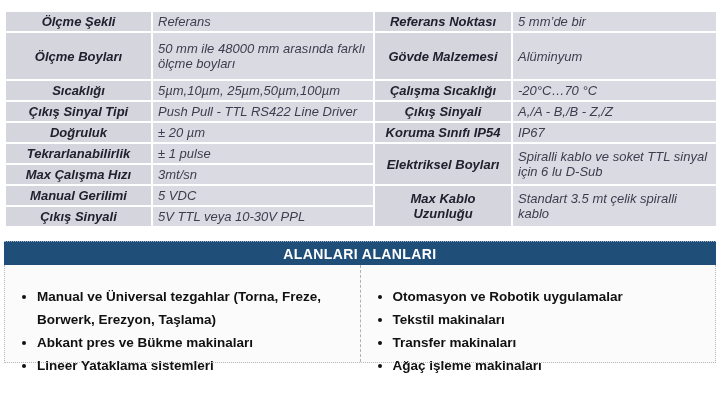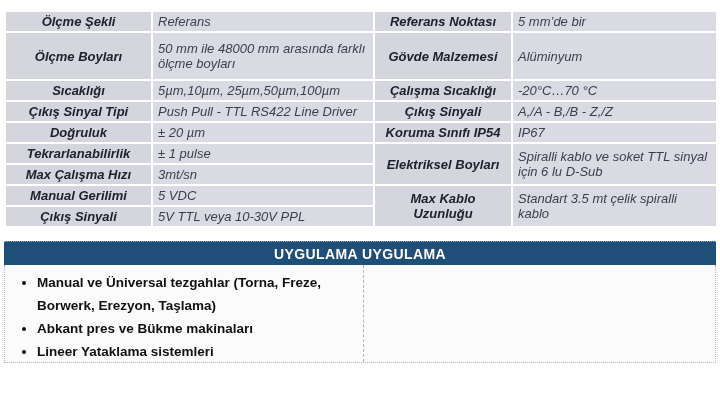--- a/index.html
+++ b/index.html
@@ -58,21 +58,21 @@
     display: flex;
     background: #fbfbfb;
     border: 1px dotted #b6b6bd;
     border-top: none;
     height: 98px;
     box-sizing: border-box;
   }
   .apps-body ul {
     flex: 1;
     margin: 0;
-    padding: 6px 8px 0 32px;
+    padding: 20px 8px 0 32px;
     list-style: disc;
     font-weight: bold;
     font-size: 13.5px;
     color: #111111;
     box-sizing: border-box;
   }
   .apps-body ul.apps-left { border-right: 1px dashed #b0b0b8; max-width: 359px; }
   .apps-body li { line-height: 23px; padding-right: 14px; }
 </style>
 </head>
@@ -135,23 +135,29 @@
         <td class="lbl" rowspan="2">Max Kablo Uzunluğu</td>
         <td class="val" rowspan="2">Standart 3.5 mt çelik spiralli kablo</td>
       </tr>
       <tr>
         <td class="lbl">Çıkış Sinyali</td>
         <td class="val">5V TTL veya 10-30V PPL</td>
       </tr>
     </tbody>
   </table>
 
-  <div class="section-bar apps-bar">UYGULAMA UYGULAMA</div>
+  <div class="section-bar apps-bar">ALANLARI ALANLARI</div>
 
   <div class="apps-body">
     <ul class="apps-left">
       <li>Manual ve Üniversal tezgahlar (Torna, Freze, Borwerk, Erezyon, Taşlama)</li>
       <li>Abkant pres ve Bükme makinaları</li>
       <li>Lineer Yataklama sistemleri</li>
     </ul>
+    <ul class="apps-right">
+      <li>Otomasyon ve Robotik uygulamalar</li>
+      <li>Tekstil makinaları</li>
+      <li>Transfer makinaları</li>
+      <li>Ağaç işleme makinaları</li>
+    </ul>
   </div>
 
 </div>
 
 </body></html>

